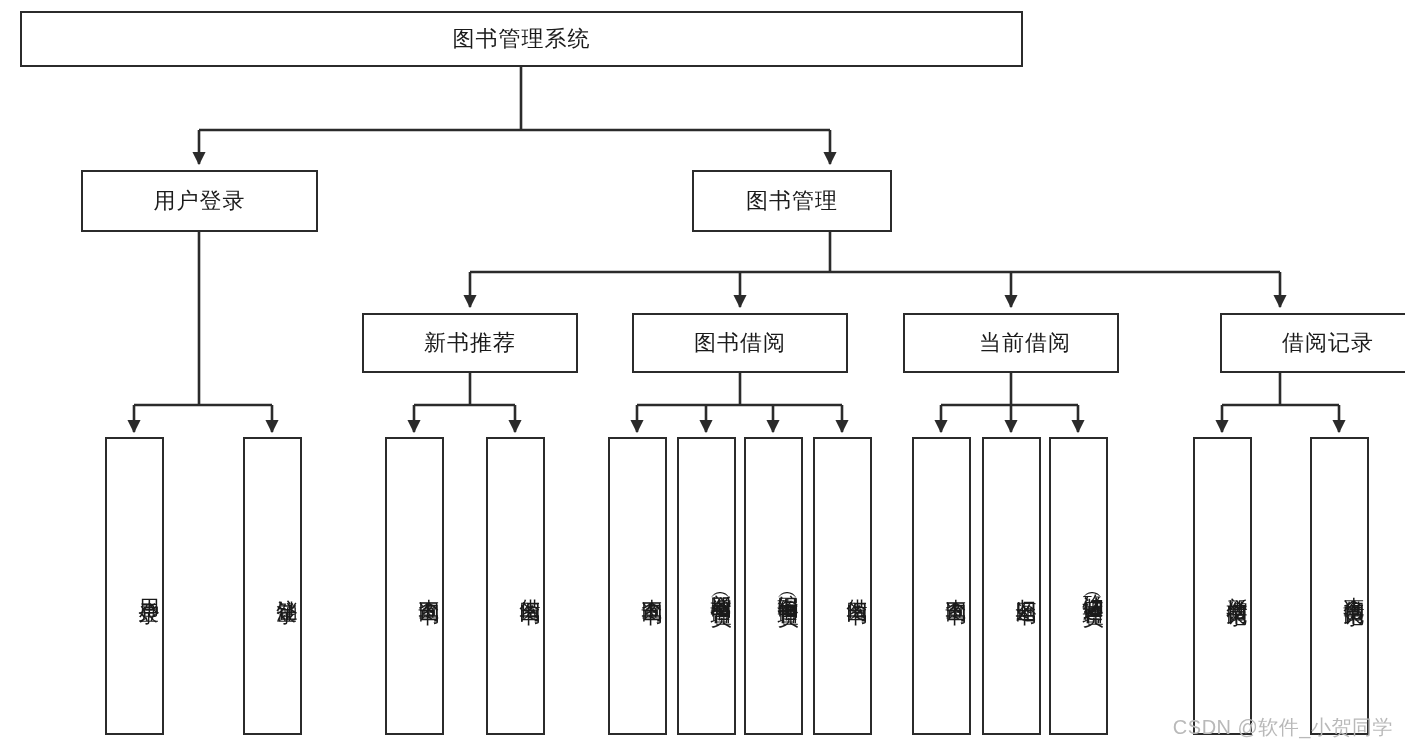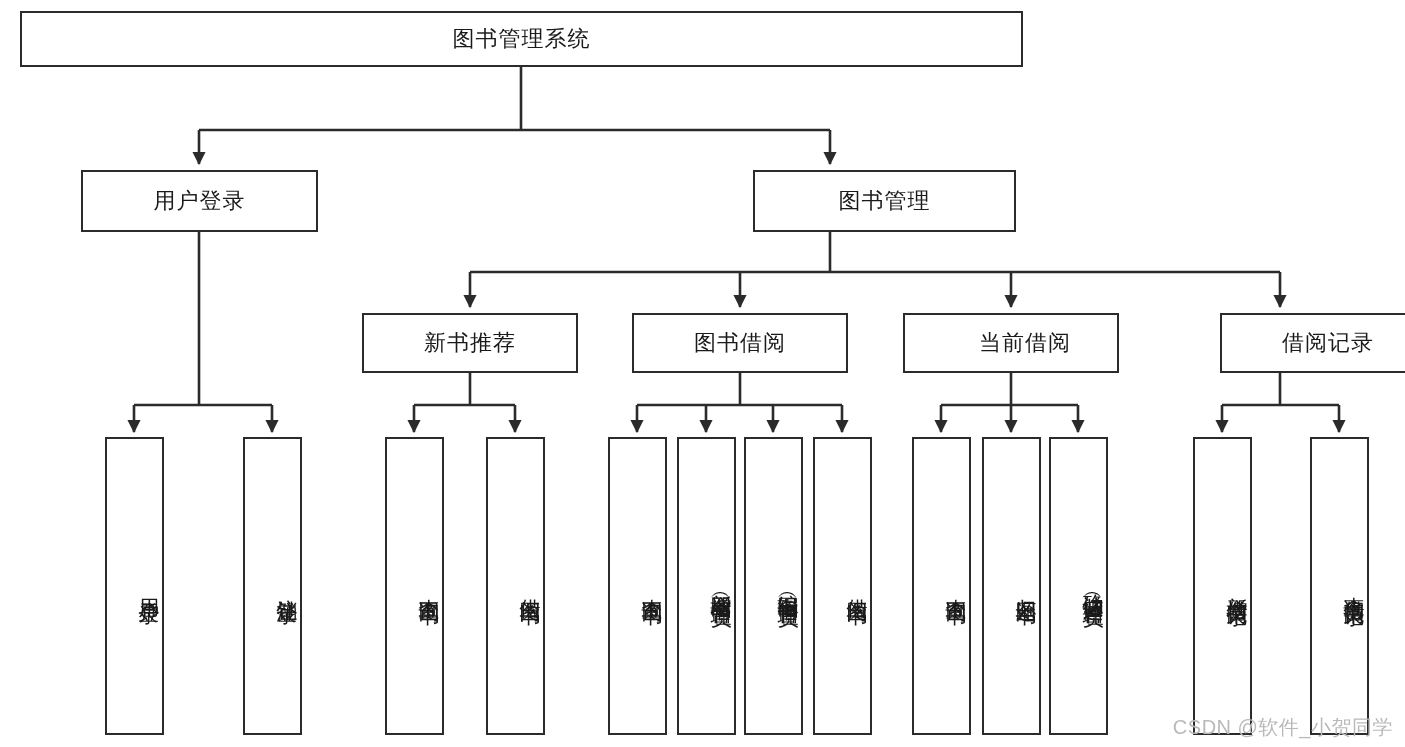--- a/index.html
+++ b/index.html
@@ -119,21 +119,21 @@
       <path d="M 1280 373 L 1280 405"></path>
       <path d="M 1222 405 L 1339 405"></path>
       <path d="M 1222 405 L 1222 432" marker-end="url(#arrow)"></path>
       <path d="M 1339 405 L 1339 432" marker-end="url(#arrow)"></path>
     </g>
   </svg>
 
   <div class="node horiz" style="left:20px; top:11px; width:1003px; height:56px;">图书管理系统</div>
 
   <div class="node horiz" style="left:81px; top:170px; width:237px; height:62px;">用户登录</div>
-  <div class="node horiz" style="left:753px; top:170px; width:263px; height:62px;">图书管理</div>
+  <div class="node horiz" style="left:692px; top:170px; width:200px; height:62px;">图书管理</div>
 
   <div class="node horiz" style="left:362px; top:313px; width:216px; height:60px;">新书推荐</div>
   <div class="node horiz" style="left:632px; top:313px; width:216px; height:60px;">图书借阅</div>
   <div class="node horiz" style="left:903px; top:313px; width:216px; height:60px;padding-left:28px;">当前借阅</div>
   <div class="node horiz" style="left:1172px; top:313px; width:216px; height:60px;margin-left:48px;">借阅记录</div>
 
   <div class="node vert" style="left:105px; top:437px; width:59px; height:298px;">
     <span class="vtext">用户登录</span>
   </div>
   <div class="node vert" style="left:243px; top:437px; width:59px; height:298px;">

